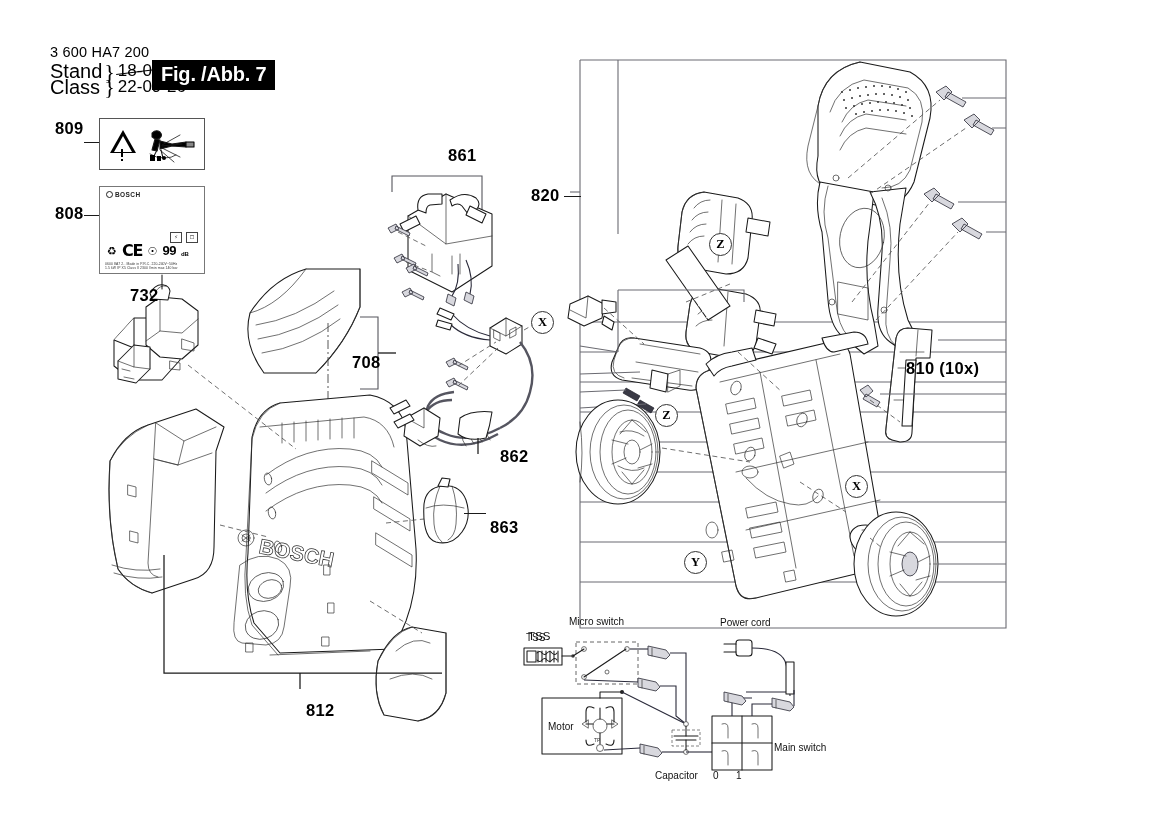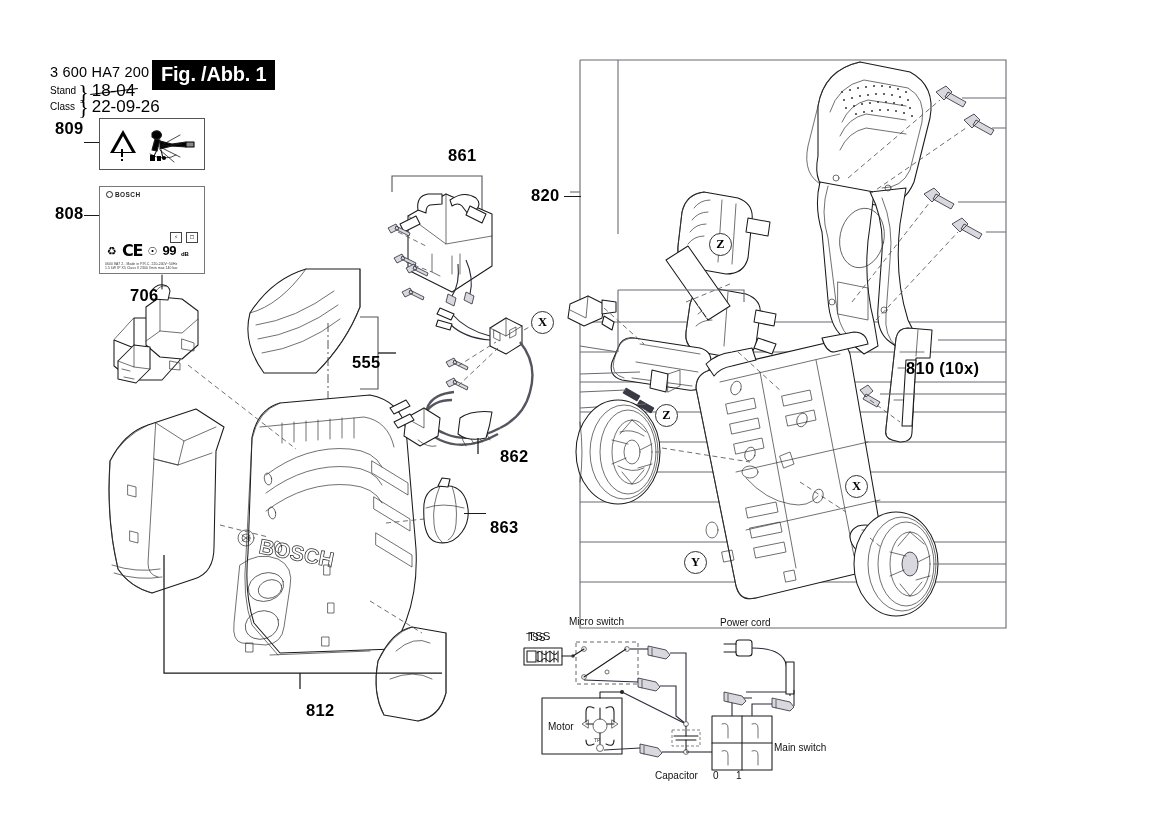--- a/index.html
+++ b/index.html
@@ -8,23 +8,23 @@
     width:1169px;height:826px;position:relative;overflow:hidden;
     font-family:"Liberation Sans","DejaVu Sans",sans-serif;
     color:#000;
     -webkit-font-smoothing:antialiased;
   }
   .page{position:absolute;inset:0;}
   .abs{position:absolute;}
 
   
   #header{left:50px;top:44px;}
-  #doc-number{font-size:14.5px;letter-spacing:.2px;white-space:nowrap;margin-top:20px;}
+  #doc-number{font-size:14.5px;letter-spacing:.2px;white-space:nowrap;}
   .stand-issue{display:flex;align-items:center;margin-top:3px;}
-  .si-labels{font-size:10px;line-height:16px;}
+  .si-labels{font-size:20px;line-height:16px;}
   .si-brace{font-size:22px;line-height:16px;margin:0 3px 0 2px;font-family:"Liberation Serif",serif;}
   .si-brace div{line-height:15px;}
   .si-dates{font-size:17px;line-height:16px;position:relative;}
   .si-dates .strike{position:relative;display:inline-block;}
   .si-dates .strike:after{
     content:"";position:absolute;left:-2px;right:-3px;top:52%;
     height:1.3px;background:#000;transform:rotate(-7deg);
   }
   #fig-badge{
     position:absolute;left:102px;top:16px;
@@ -104,21 +104,21 @@
       </div>
       <div class="si-brace">
         <div>}</div>
           <div>}</div>
       </div>
       <div class="si-dates">
         <div><span class="strike">18-04</span></div>
         <div><span>22-09-26</span></div>
       </div>
     </div>
-    <div id="fig-badge">Fig. /Abb. 1</div>
+    <div id="fig-badge">Fig. /Abb. 7</div>
   </div>
 
   <div class="abs pnum" style="left:55px;top:119px;">809</div>
   <div class="abs lead lead-h" style="left:84px;top:142px;width:15px;"></div>
   <div class="abs" id="box809">
     <div class="warn-tri"></div>
     <div class="warn-excl"></div>
     <svg width="104" height="50" style="position:absolute;left:0;top:0;">
       <g class="ln" stroke-width=".9">
         <path d="M52 14 q4 -4 8 -1 q3 3 0 6 q-4 3 -8 -1 z" fill="#000"></path>
@@ -242,22 +242,22 @@
     </g>
 
     <path class="lead" style="fill:none;stroke:#1a1a1a;stroke-width:1.25" d="M64 290 L64 408 L264 408 M264 408 L342 408 M200 408 L200 424"></path>
 
     <path class="dash" d="M88 100 L196 184"></path>
     <path class="dash" d="M120 260 L168 272"></path>
     <path class="dash" d="M286 258 L324 254"></path>
     <path class="dash" d="M270 336 L322 368"></path>
   </svg>
 
-  <div class="abs pnum" style="left:130px;top:286px;">706</div>
-  <div class="abs pnum" style="left:352px;top:353px;">555</div>
+  <div class="abs pnum" style="left:130px;top:286px;">732</div>
+  <div class="abs pnum" style="left:352px;top:353px;">708</div>
   <div class="abs pnum" style="left:306px;top:701px;">812</div>
 
   <svg class="abs" style="left:382px;top:150px;" width="180" height="320" viewBox="0 0 180 320">
 
     <path class="bracket" d="M10 42 L10 26 L100 26 L100 86"></path>
 
     <g>
       <path class="ln-f" d="M26 66 l38 -22 l46 20 l0 52 l-40 26 l-44 -22 z"></path>
       <path class="ln-t" d="M64 44 l0 50 l-38 -28 M64 94 l46 -8"></path>
       <path class="ln-f" d="M36 60 q-2 -14 10 -16 l14 0 l0 10 l-12 1 q-4 1 -4 8 z"></path>

